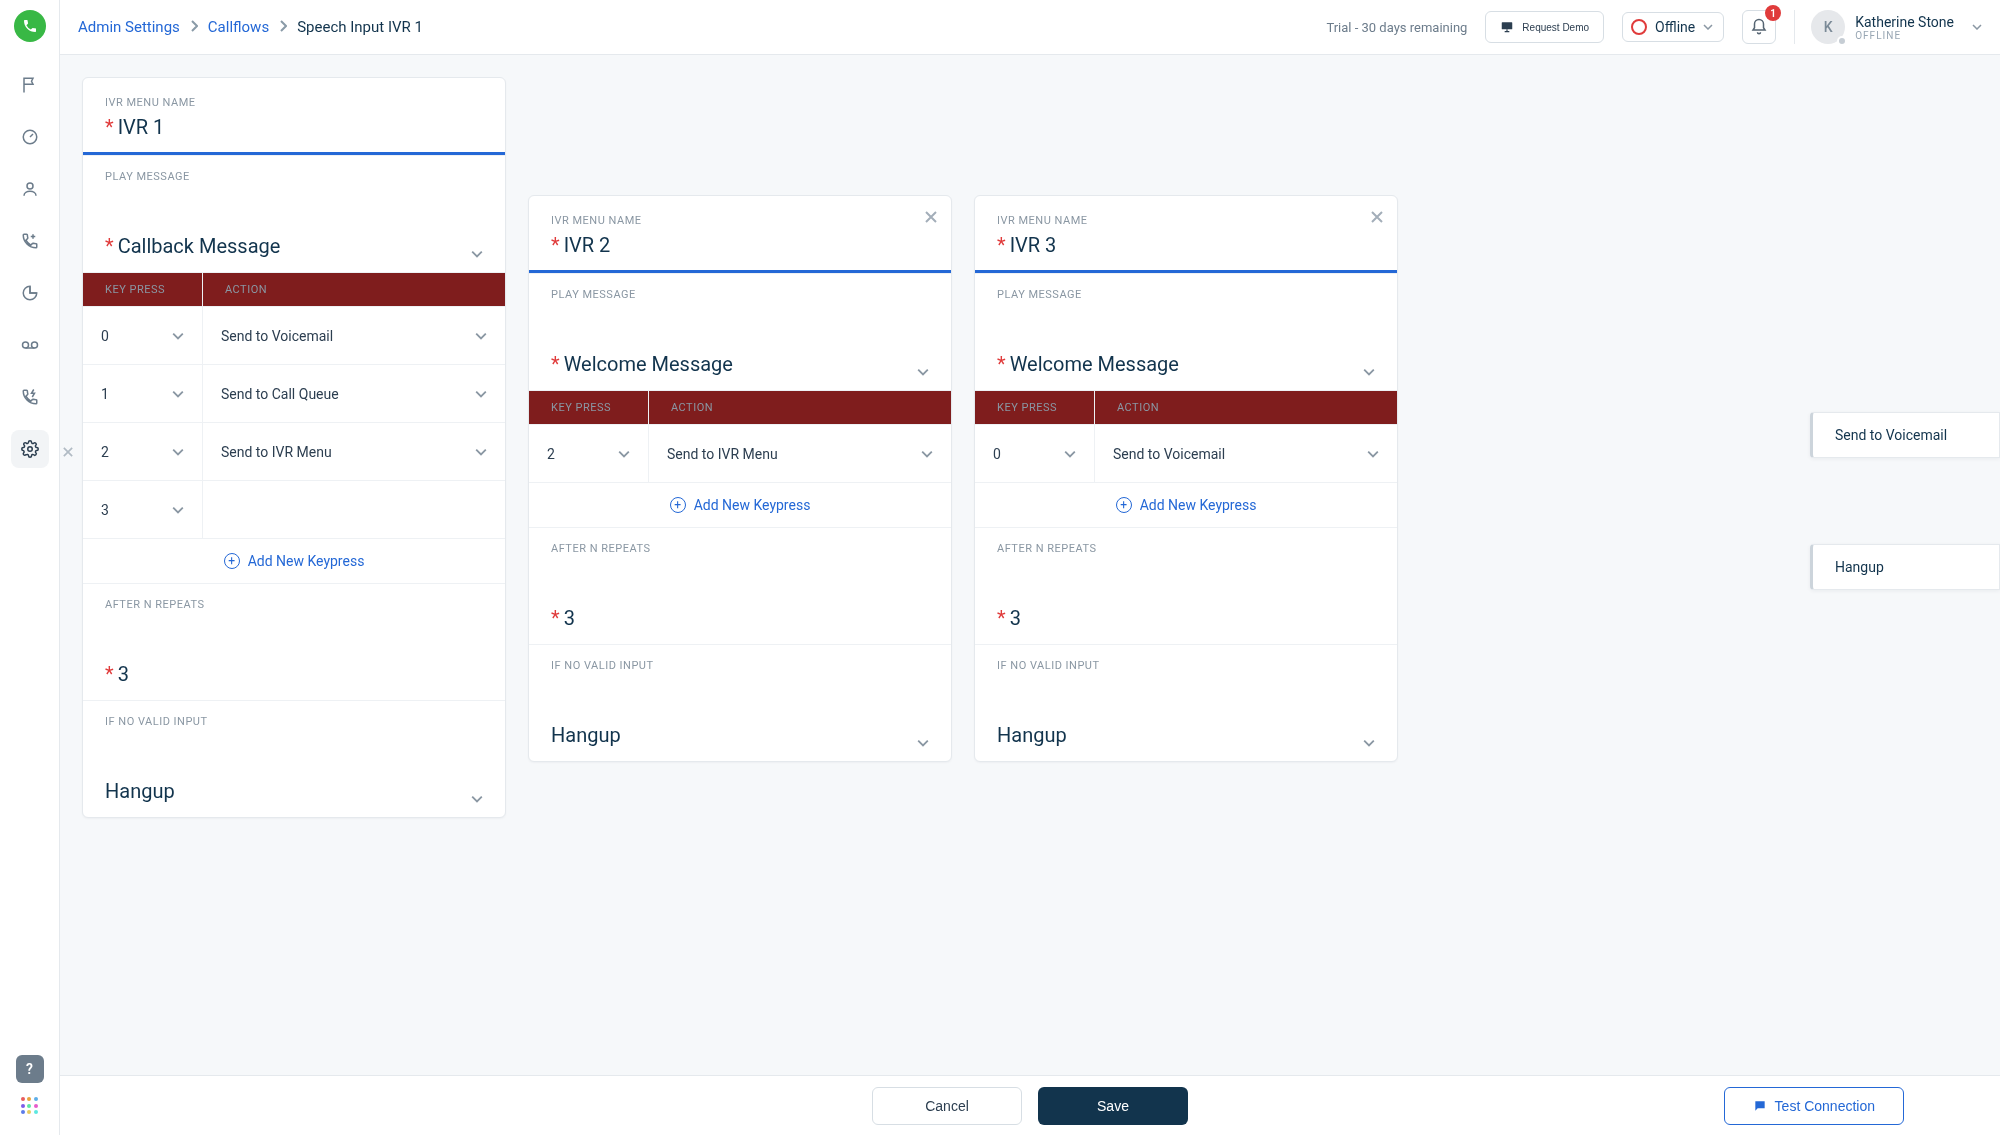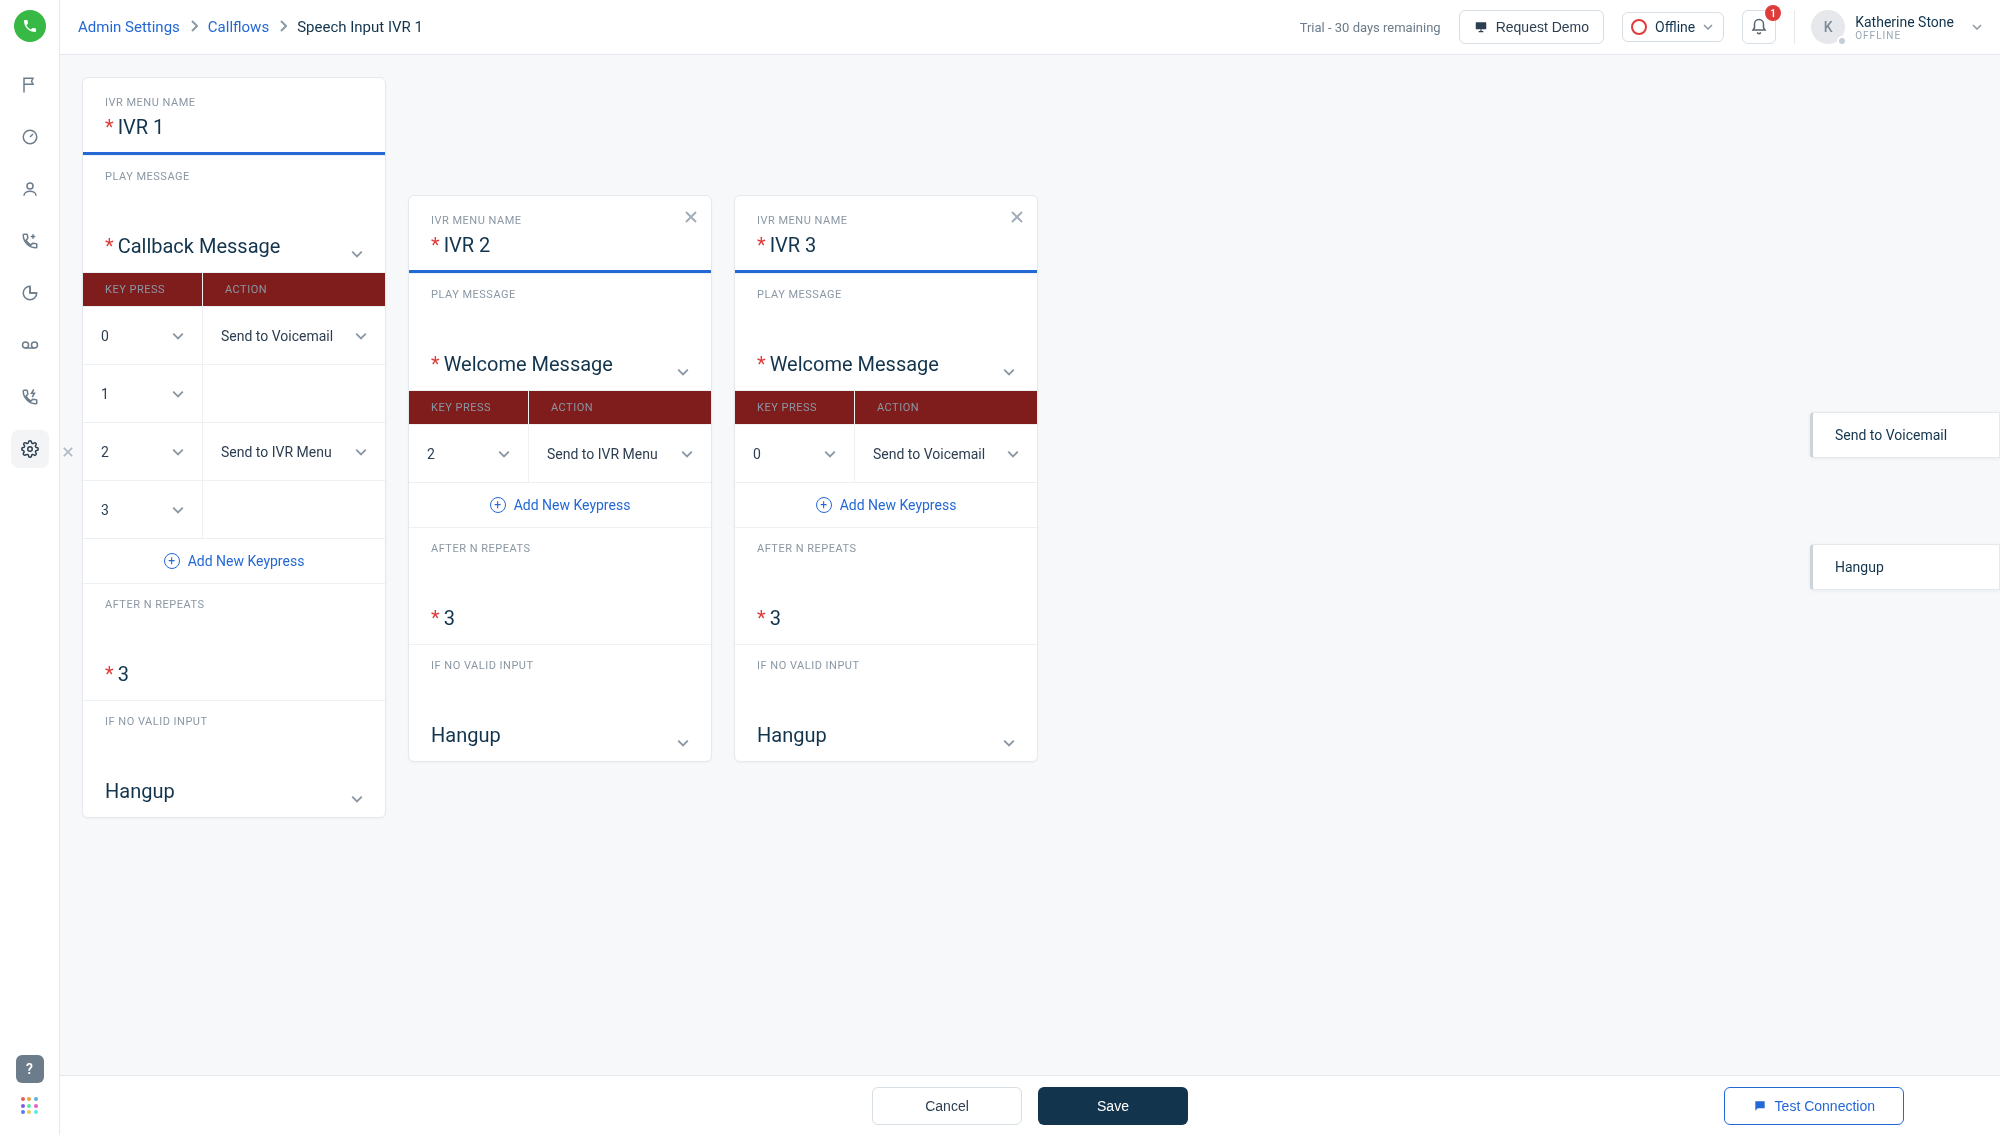--- a/index.html
+++ b/index.html
@@ -22,36 +22,36 @@
   .main { flex:1; display:flex; flex-direction:column; min-width:0; position:relative; }
 
   
   .topbar { height: 55px; background:#fff; border-bottom:1px solid #E5E9ED; display:flex; align-items:center; padding: 0 18px; }
   .breadcrumb { display:flex; align-items:center; gap:10px; font-size:15px; }
   .breadcrumb a { color:#2468D6; text-decoration:none; }
   .breadcrumb .current { color:#12344D; }
   .crumb-sep svg { stroke:#8A9BA8; }
   .topbar-right { margin-left:auto; display:flex; align-items:center; gap:18px; }
   .trial { color:#6C7C8B; font-size:13px; }
-  .wbtn { border:1px solid #D7DEE4; background:#fff; border-radius:6px; padding:8px 14px; font-size:14px; color:#2C3E50; display:flex; align-items:center; gap:8px; cursor:pointer; }
+  .wbtn { border:1px solid #D7DEE4; background:#fff; border-radius:6px; padding:8px 14px; font-size:10px; color:#2C3E50; display:flex; align-items:center; gap:8px; cursor:pointer; }
   .status-pill { border:1px solid #D7DEE4; background:#fff; border-radius:6px; padding:6px 10px 6px 8px; display:flex; align-items:center; gap:8px; cursor:pointer; }
   .status-dot-outer { width:16px; height:16px; border:2.5px solid #E03B3B; border-radius:50%; display:flex; align-items:center; justify-content:center; }
   .notif-wrap { position:relative; border:1px solid #D7DEE4; border-radius:6px; width:34px; height:34px; display:flex; align-items:center; justify-content:center; cursor:pointer; color:#556472; }
   .notif-badge { position:absolute; top:-6px; right:-6px; background:#E03B3B; color:#fff; border-radius:50%; font-size:10px; width:16px; height:16px; display:flex; align-items:center; justify-content:center; font-weight:600; }
   .profile { border-left:1px solid #E5E9ED; padding-left:16px; display:flex; align-items:center; gap:10px; cursor:pointer; }
   .avatar { width:34px; height:34px; border-radius:50%; background:#E6E8EB; color:#7B8A97; display:flex; align-items:center; justify-content:center; font-weight:500; position:relative; }
   .avatar-dot { position:absolute; right:-2px; bottom:-2px; width:10px; height:10px; border-radius:50%; background:#C6CDD4; border:2px solid #fff; }
   .profile .name { font-size:14px; color:#12344D; }
   .profile .sub { font-size:10px; color:#98A6B3; letter-spacing:1px; }
 
   
   .content { flex:1; overflow:auto; padding: 22px 0 90px 22px; }
   .cards-row { display:flex; gap:22px; align-items:flex-start; }
 
-  .card { width: 304px; background:#fff; border:1px solid #E5E9ED; border-radius:6px; box-shadow:0 1px 2px rgba(15,30,45,0.04); }
+  .card { width: 424px; background:#fff; border:1px solid #E5E9ED; border-radius:6px; box-shadow:0 1px 2px rgba(15,30,45,0.04); }
   .card.child { margin-top:118px; }
   .card-head { padding: 18px 22px 16px; position:relative; }
   .card-head::after { content:""; position:absolute; left:0; right:0; bottom:0; height:3px; background:#2468D6; }
   .card-close { position:absolute; top:14px; right:14px; color:#A3AEB9; cursor:pointer; }
   .field-label { font-size:11px; letter-spacing:0.5px; color:#8A97A3; text-transform:uppercase; margin-bottom:6px; }
   .req-star { color:#E03B3B; margin-right:4px; }
   .field-value { font-size:20px; color:#12344D; }
 
   .section { border-top:1px solid #EEF1F4; }
   .dd { padding: 14px 22px 14px 22px; display:flex; flex-direction:column; position:relative; }
@@ -259,20 +259,28 @@
               </div>
               <div class="kp-row">
                 <div class="kp-key">
                   <span>1</span>
                   <span class="chev">
                     <svg width="12" height="8" viewBox="0 0 10 6" fill="none" stroke="currentColor" stroke-width="1.5">
                       <path d="M1 1l4 4 4-4"></path>
                     </svg>
                   </span>
                 </div>
+                <div class="kp-act">
+                  <span>Send to Call Queue</span>
+                  <span class="chev">
+                    <svg width="12" height="8" viewBox="0 0 10 6" fill="none" stroke="currentColor" stroke-width="1.5">
+                      <path d="M1 1l4 4 4-4"></path>
+                    </svg>
+                  </span>
+                </div>
               </div>
               <div class="kp-row">
                 <span class="x-remove"><svg width="10" height="10" viewBox="0 0 12 12" stroke="currentColor" stroke-width="2">
                     <path d="M1 1l10 10M11 1L1 11"></path>
                   </svg></span>
                 <div class="kp-key">
                   <span>2</span>
                   <span class="chev">
                     <svg width="12" height="8" viewBox="0 0 10 6" fill="none" stroke="currentColor" stroke-width="1.5">
                       <path d="M1 1l4 4 4-4"></path>

